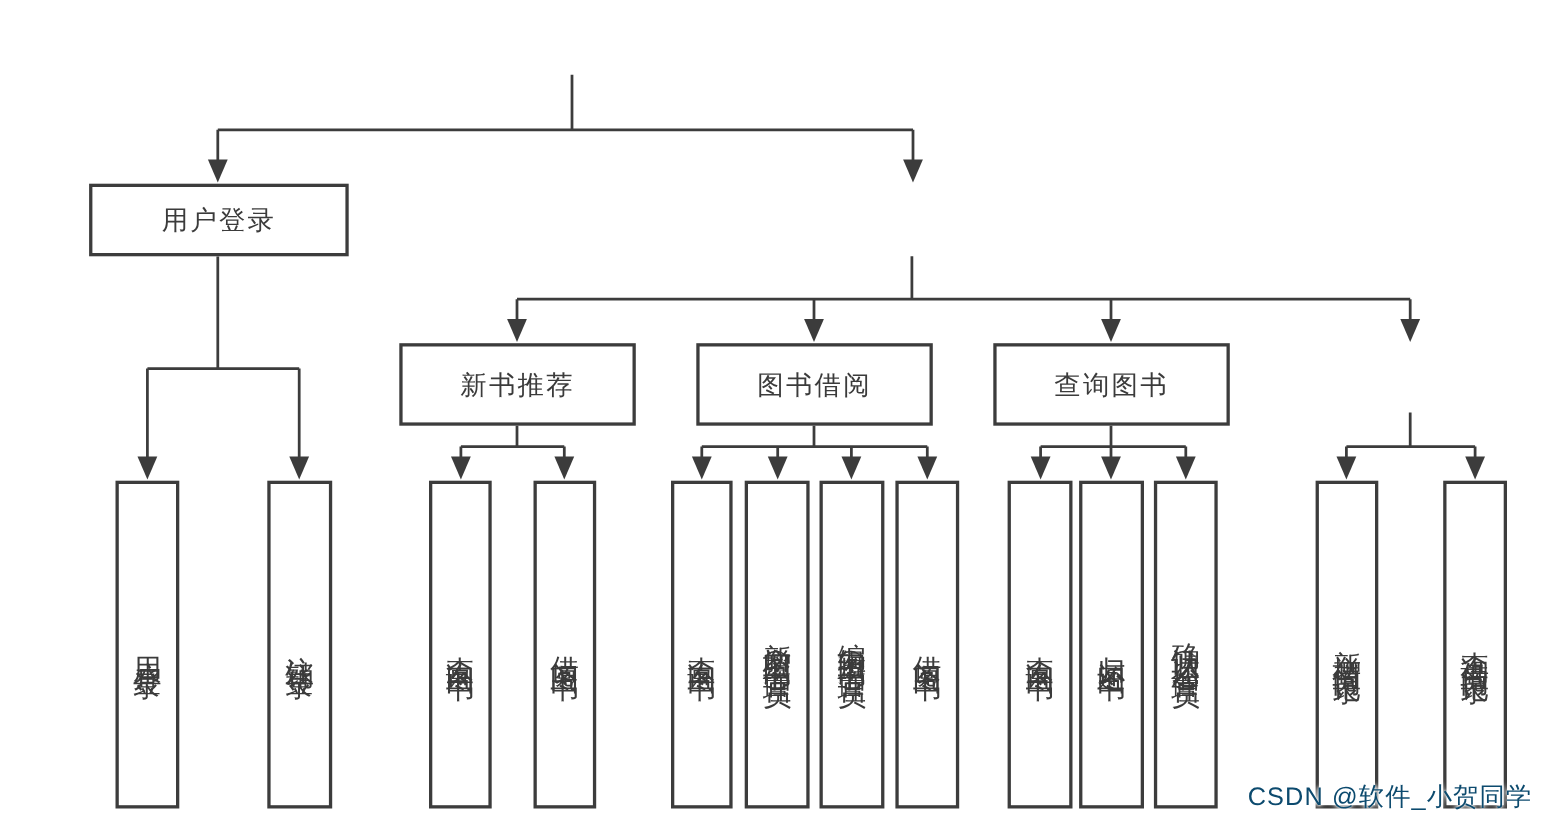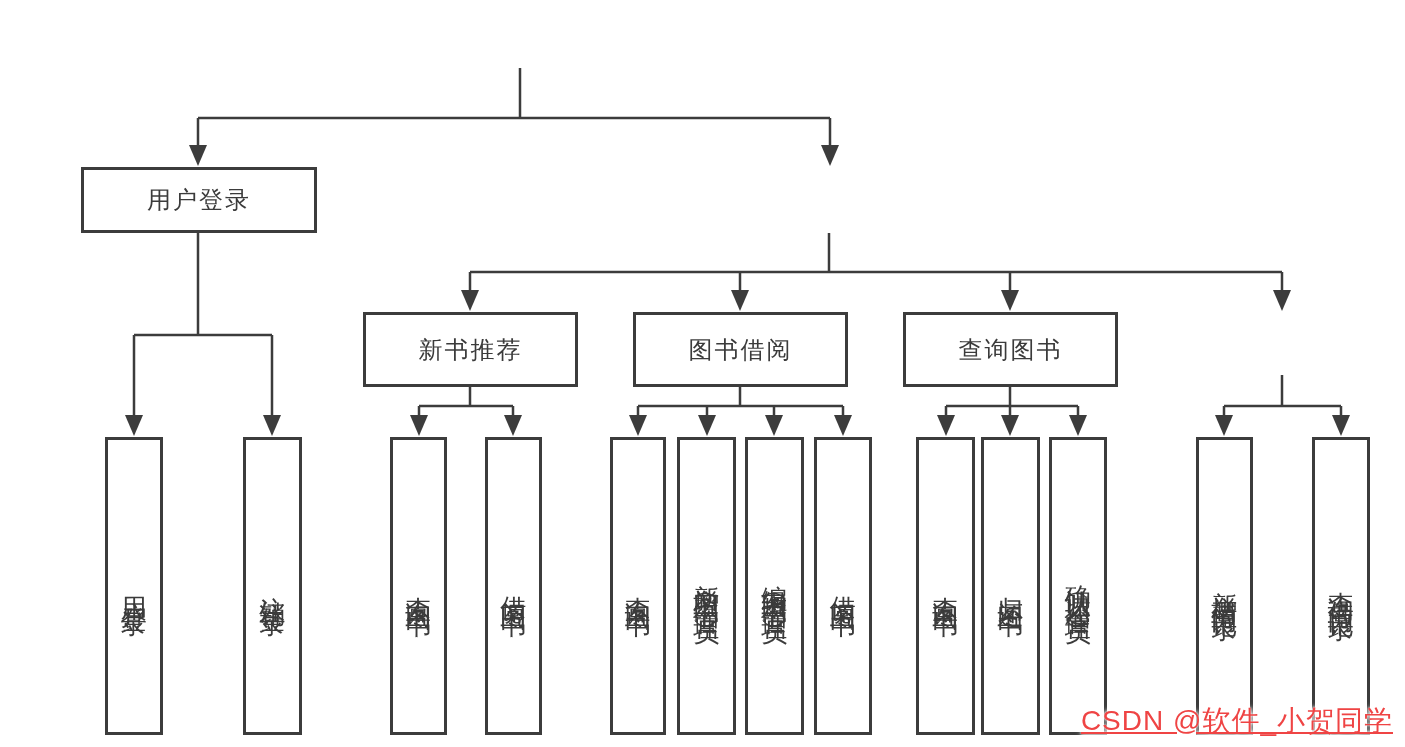--- a/index.html
+++ b/index.html
@@ -37,26 +37,25 @@
     font-size: 26px;
     letter-spacing: 5px;
     line-height: 1.1;
     color: #3b3b3b;
     white-space: nowrap;
   }
   .watermark {
     position: absolute;
     right: 12px;
     bottom: 7px;
-    font-size: 28px;
+    font-size: 23px;
     letter-spacing: 1px;
-    color: #ef4444;
+    color: #0c4a6e;
     text-shadow: 0 0 2px #ffffff, 0 0 4px #ffffff, 0 0 6px #ffffff;
     z-index: 5;
-    text-decoration: underline;
   }
   svg path.line { stroke: #3c3c3c; stroke-width: 2.5; fill: none; }
   svg path.head { fill: #3c3c3c; stroke: none; }
 </style>
 </head>
 <body>
 
 <div class="canvas">
 
   <svg class="connectors" viewBox="0 0 1405 747" xmlns="http://www.w3.org/2000/svg">

